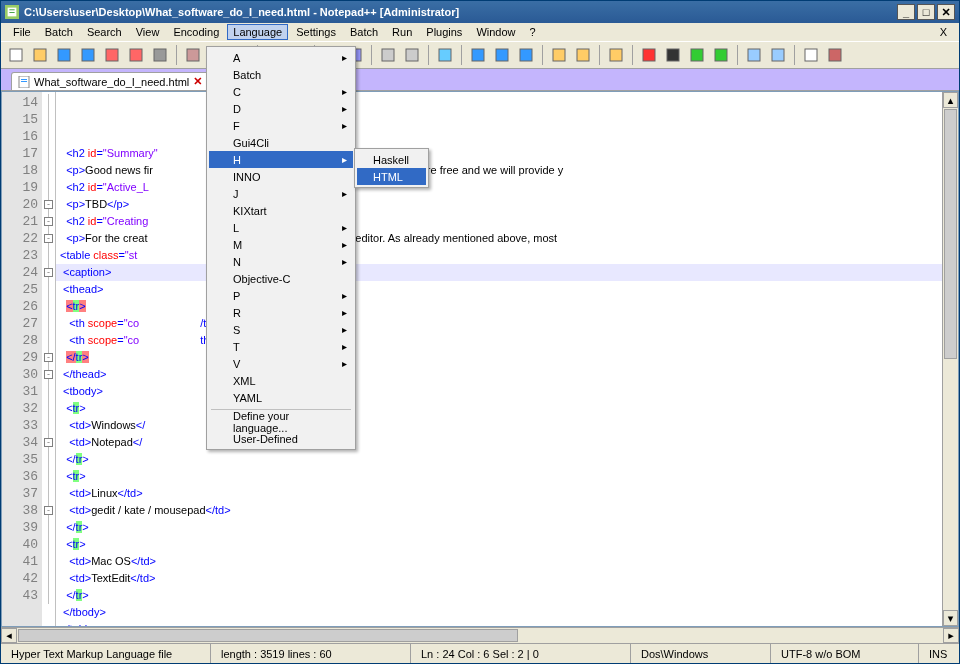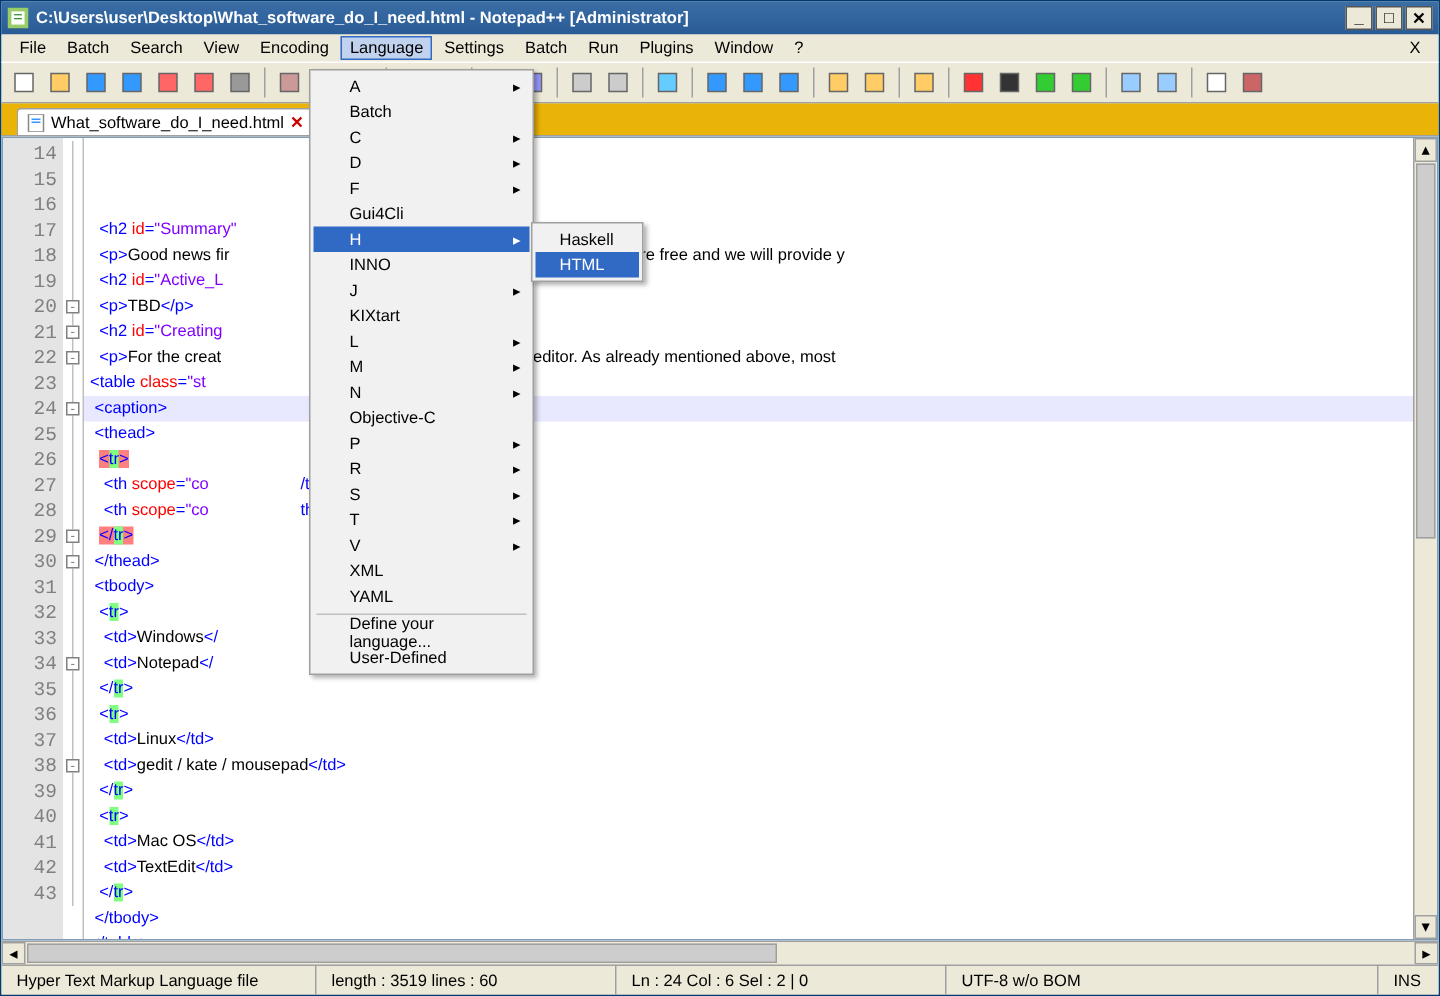--- a/index.html
+++ b/index.html
@@ -9,21 +9,21 @@
   .titlebar .title-icon { width: 14px; height: 14px; margin-right: 5px; }
   .titlebar .spacer { flex: 1; }
   .sysbtn { width: 18px; height: 16px; background: #ece9d8; border: 1px solid #555; margin-left: 2px; display: flex; align-items: center; justify-content: center; color:#000;}
   .menubar { height: 18px; background: #ece9d8; display: flex; align-items: center; padding: 0 6px; gap: 2px; color:#000;}
   .menubar span { padding: 2px 6px; }
   .menubar span.open { background: #c1d2ee; border:1px solid #316ac5; padding:1px 5px;}
   .menubar .closex { margin-left:auto; padding:2px 6px;}
   .toolbar { height: 28px; background: #ece9d8; border-top:1px solid #fff; border-bottom:1px solid #a0a0a0; display: flex; align-items: center; padding: 0 4px; gap: 2px; }
   .tb-btn { width: 22px; height: 22px; display:flex; align-items:center; justify-content:center; border:1px solid transparent; }
   .tb-sep { width:1px; height:20px; background:#a0a0a0; margin:0 3px;}
-  .tabbar { height: 22px; display:flex; align-items:flex-end; padding:0 10px; background:#eab308; border-bottom:1px solid #a0a0a0;}
+  .tabbar { height: 22px; display:flex; align-items:flex-end; padding:0 10px; background:#c4b5fd; border-bottom:1px solid #a0a0a0;}
   .tab { background:#fff; border:1px solid #a0a0a0; border-bottom:none; padding:2px 6px; display:flex; align-items:center; gap:4px; border-radius:3px 3px 0 0;}
   .tab .x { color:#c00; font-weight:bold; cursor:pointer;}
   .editor-wrap { flex:1; display:flex; border:1px solid #7f9db9; background:#fff; margin:0; position:relative; overflow:hidden;}
   .gutter { width:40px; background:#e4e4e4; color:#808080; text-align:right; padding:2px 4px 2px 0; font-family:"Courier New", monospace; font-size:13px; line-height:17px;}
   .fold { width:14px; background:#fff; border-right:1px solid #c0c0c0; position:relative;}
   .fold .box { position:absolute; left:2px; width:9px; height:9px; border:1px solid #808080; background:#fff; font-size:9px; line-height:7px; text-align:center; color:#808080;}
   .fold .line { position:absolute; left:6px; width:1px; background:#c0c0c0;}
   .code { flex:1; font-family:"Courier New", monospace; font-size:13px; line-height:17px; padding:2px 0 2px 4px; white-space:pre; color:#000; overflow:hidden; position:relative;}
   .code .t-tag { color:#0000ff; }
   .code .t-attr { color:#ff0000;margin-top:12px; }
@@ -325,20 +325,21 @@
     <div class="track">
         <div class="thumb"></div>
       </div>
     <div class="arrow">▸</div>
   </div>
 
   <div class="statusbar">
     <div class="cell" style="width:210px">Hyper Text Markup Language file</div>
     <div class="cell" style="width:200px">length : 3519    lines : 60</div>
     <div class="cell" style="width:220px">Ln : 24    Col : 6    Sel : 2 | 0</div>
+    <div class="cell" style="width:140px">Dos\Windows</div>
     <div class="cell" style="flex:1">UTF-8 w/o BOM</div>
     <div class="cell" style="width:40px;border-right:none">INS</div>
   </div>
 
   <div class="menu1" id="menu1">
       <div class="mi arrow">A</div>
       <div class="mi">Batch</div>
       <div class="mi arrow">C</div>
       <div class="mi arrow">D</div>
       <div class="mi arrow">F</div>

